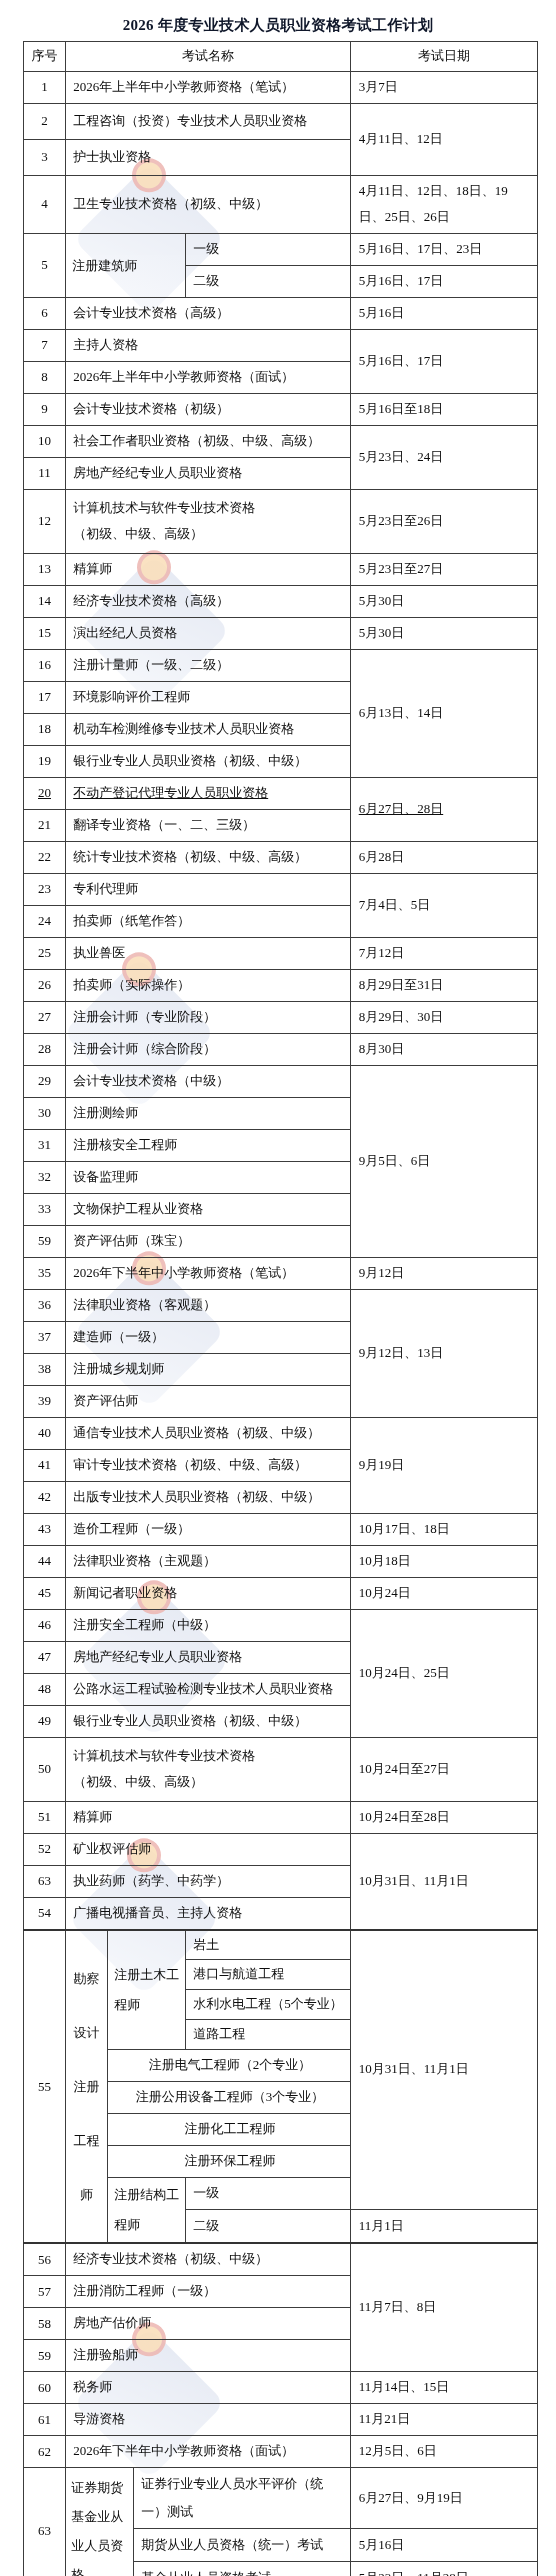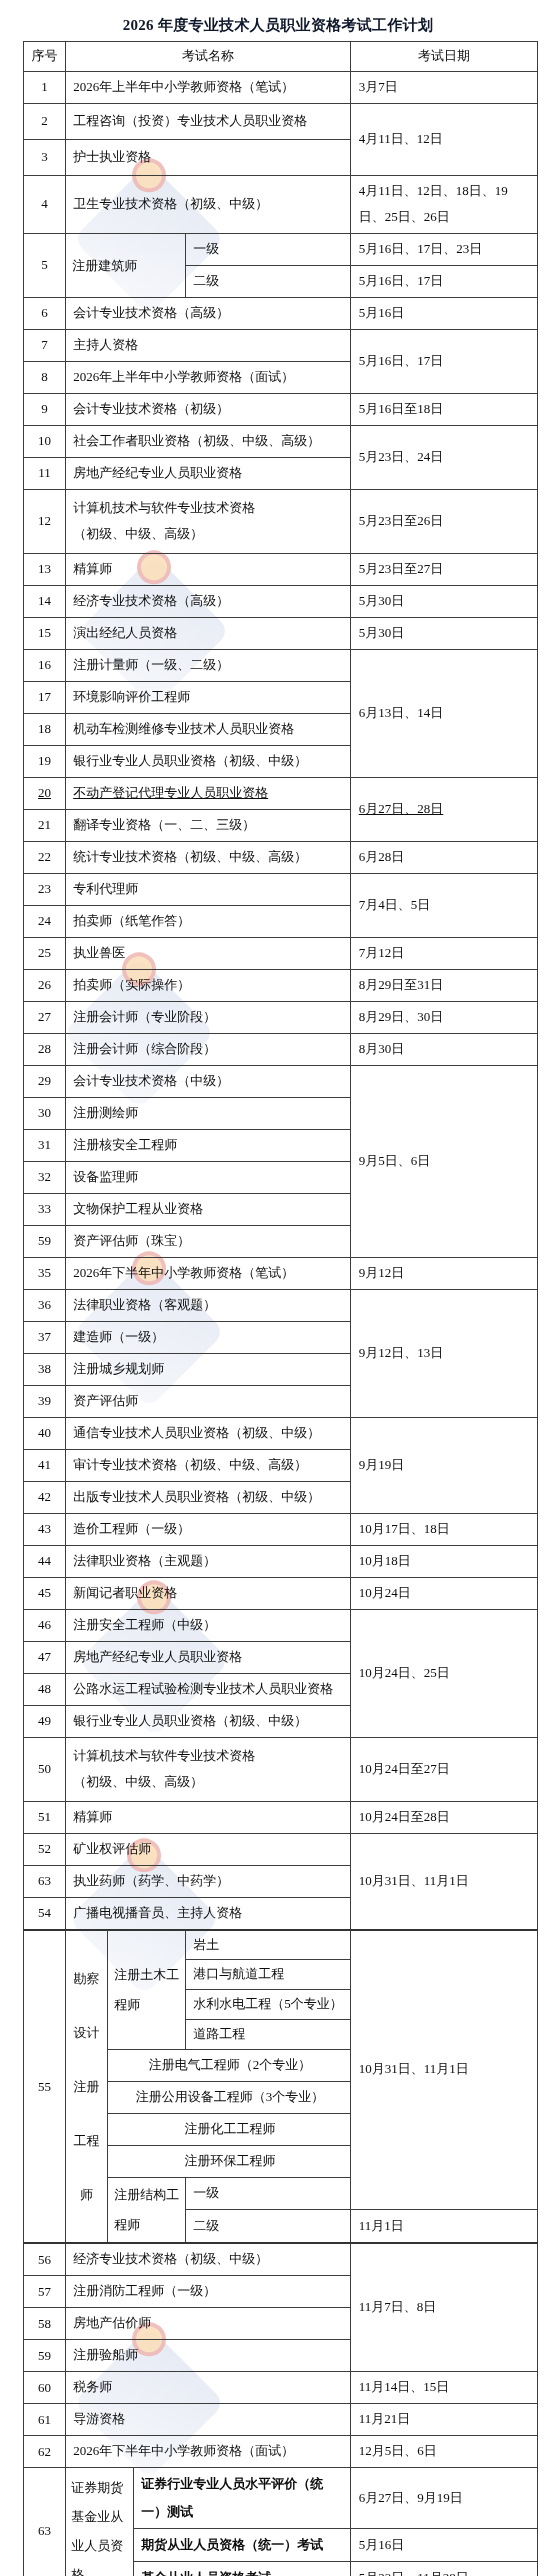--- a/index.html
+++ b/index.html
@@ -27,21 +27,21 @@
     font-size:13px;font-weight:400;
     vertical-align:middle;background:transparent;
     padding:0;overflow:hidden;
   }
   thead tr{height:30px;}
   th{text-align:center;font-weight:400;}
   .td-no{text-align:center;font-family:"Liberation Serif",serif;}
   .td-name{text-align:left;padding:2.1px 5.2px 2.1px 7.2px;white-space:pre-line;line-height:2.05;}
   .td-name2{text-align:center;padding:2.1px 5.2px 2.1px 7.2px;line-height:1.6;}
   .td-sub{text-align:left;padding:2.1px 4.1px 2.1px 7.2px;line-height:1.6;}
-  .td-s63{text-align:left;padding:2.1px 4.1px 2.1px 7.2px;white-space:pre-line;line-height:2.15;font-weight:bold;}
+  .td-s63{text-align:left;padding:2.1px 4.1px 2.1px 7.2px;white-space:pre-line;line-height:2.15;}
   .td-glab{text-align:left;padding:2.1px 3.1px 2.1px 6.2px;line-height:2.3;}
   .td-vlab{text-align:center;padding:0 2.1px;line-height:54px;}
   .td-vlab63{text-align:left;padding:0 3.1px 0 5.2px;line-height:29px;}
   .td-date{text-align:left;padding:2.1px 5.2px 2.1px 7.7px;line-height:2.05;}
   tr.thick-top > td{border-top:2.1px solid #333;}
   
   .wm{
     position:absolute;z-index:0;width:108px;height:108px;
     border-radius:13.4px;transform:rotate(45deg);
     background:linear-gradient(160deg,#b7c3de 0%,#ccd5e9 45%,#e6ebf6 100%);

